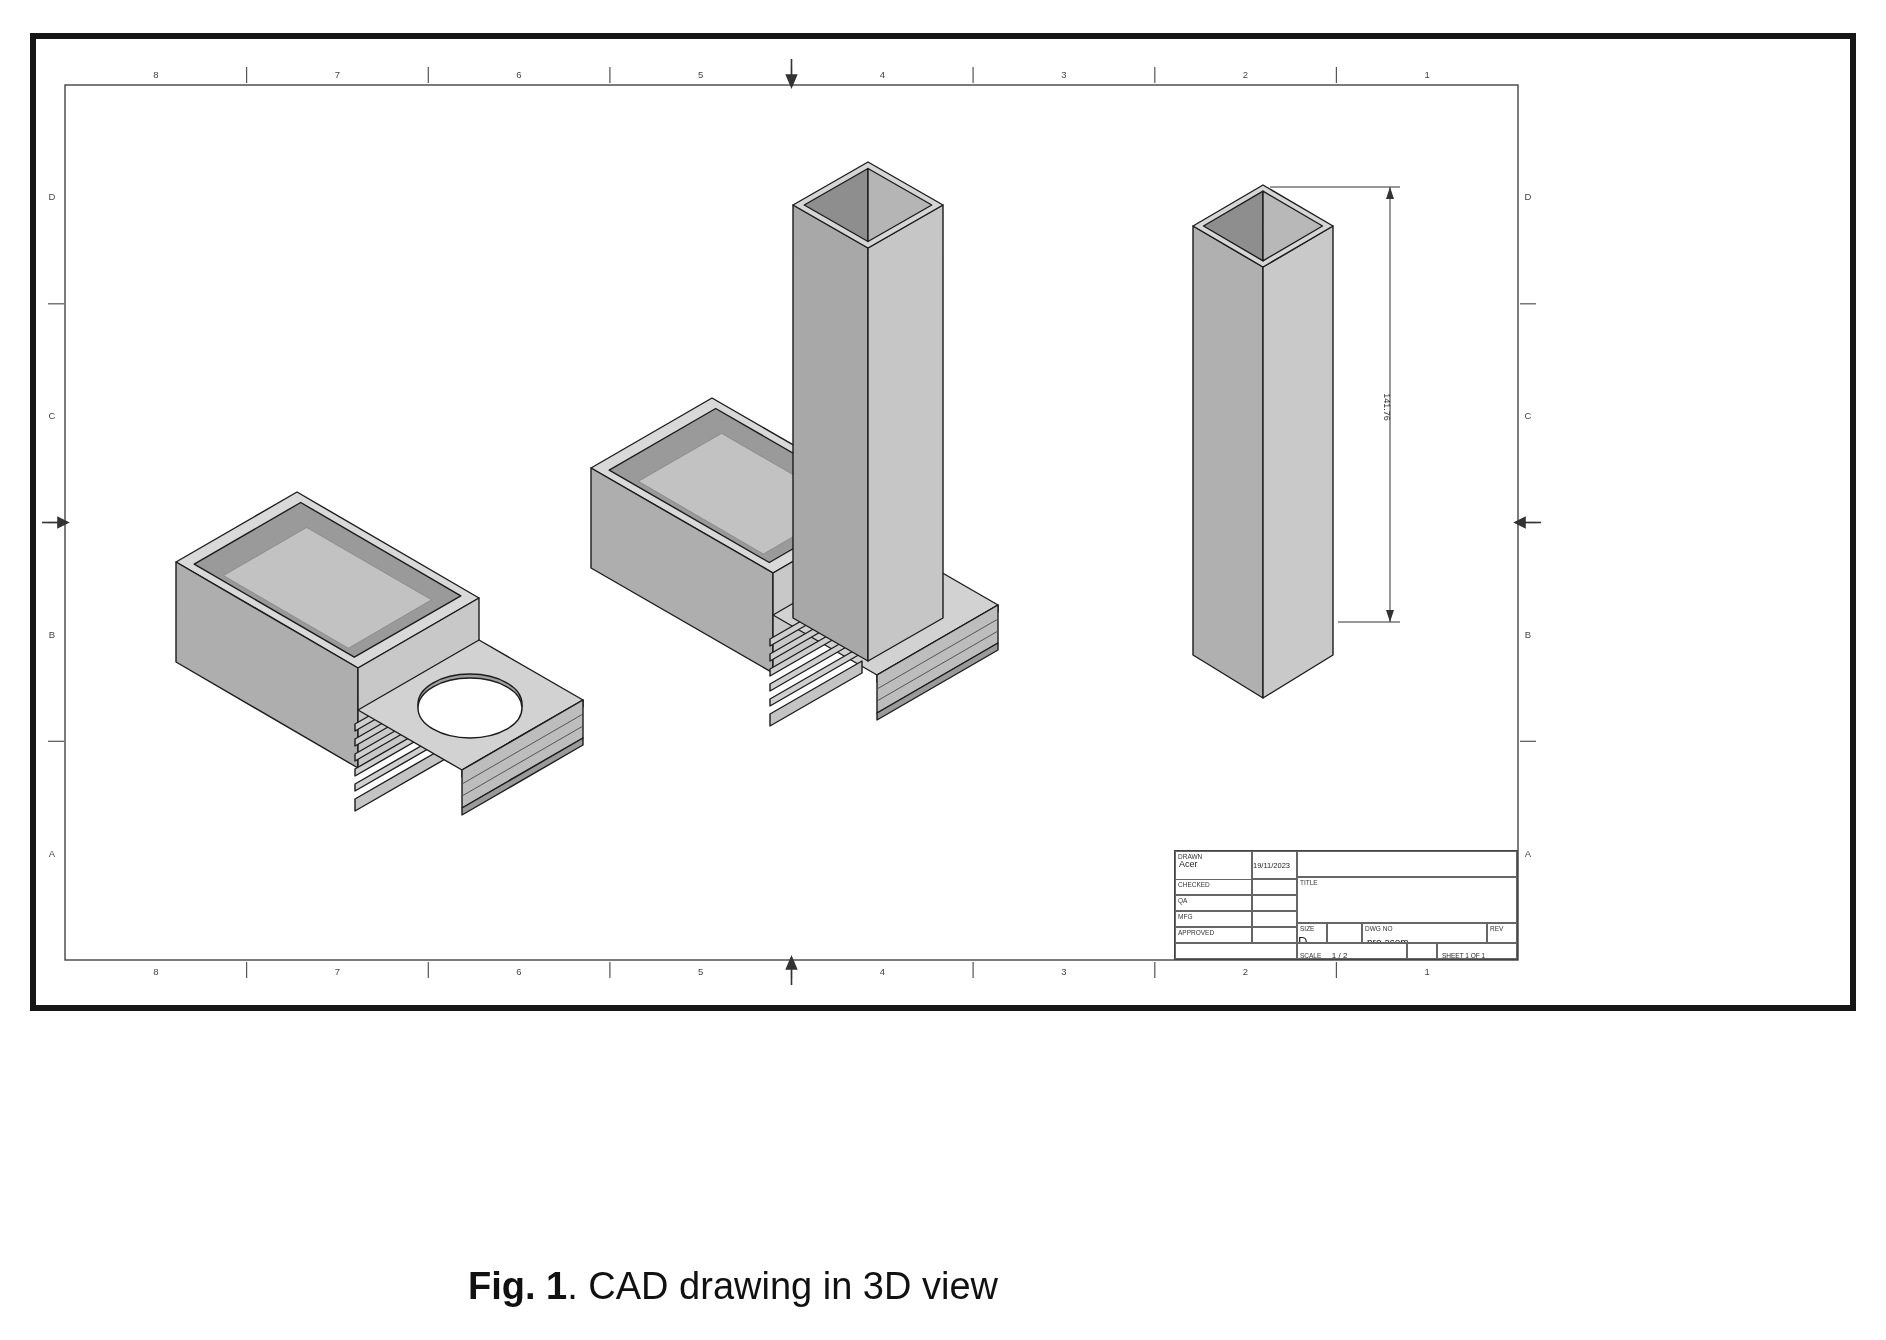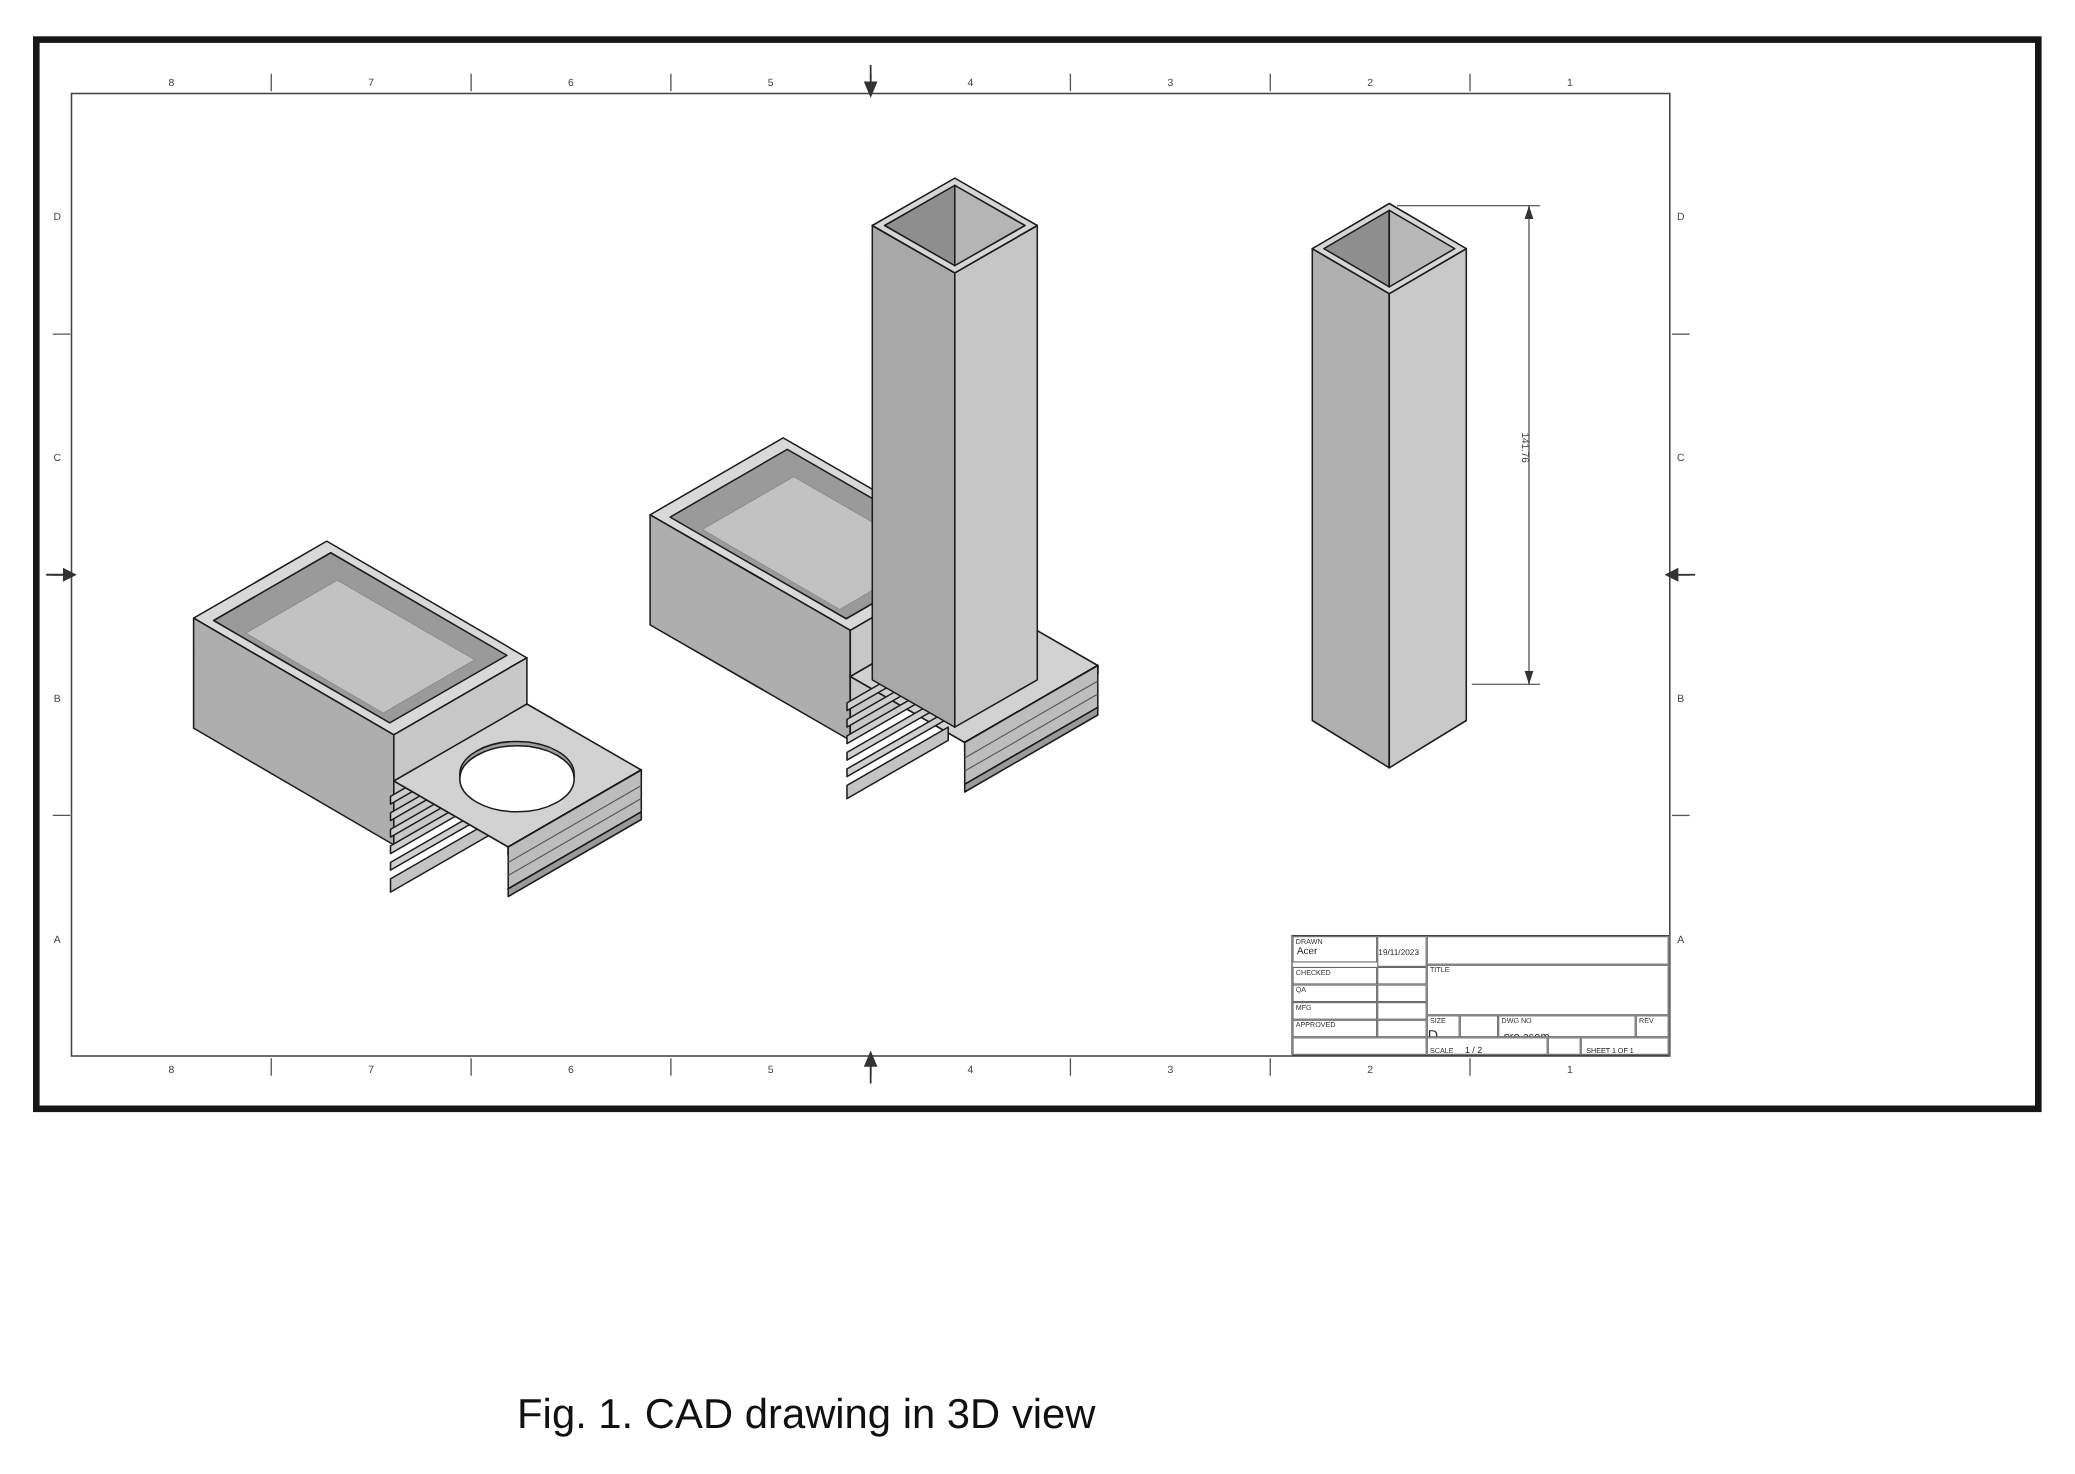--- a/index.html
+++ b/index.html
@@ -38,21 +38,21 @@
   .dimarrow { fill:#333; stroke:none; }
   svg text { font-family:"Liberation Sans", sans-serif; }
   .zl  { font-size:9.5px; fill:#444; text-anchor:middle; }
   .dim { font-size:9px; fill:#333; text-anchor:middle; }
 
   
   .caption {
     position:absolute; left:733px; top:1265px; transform:translateX(-50%);
     white-space:nowrap; font-size:38px; color:#111;
   }
-  .cap-bold { font-weight:normal;margin-top:39px; }
+  .cap-bold { font-weight:bold;margin-top:39px; }
 </style>
 </head>
 <body>
 
 <div class="frame">
   <svg width="1814" height="966" viewBox="0 0 1814 966">
 
     <rect class="borderline" x="29" y="46" width="1453" height="875"></rect>
 
     <g>
@@ -203,21 +203,21 @@
       <line class="dimline" x1="1302" y1="583" x2="1364" y2="583"></line>
       <line class="dimline" x1="1354" y1="148" x2="1354" y2="583"></line>
       <polygon class="dimarrow" points="1350,160 1358,160 1354,148"></polygon>
       <polygon class="dimarrow" points="1350,571 1358,571 1354,583"></polygon>
       <text class="dim" transform="translate(1348,368) rotate(90)">141.76</text>
     </g>
   </svg>
 
   <div class="title-block">
 
-    <div class="tb-cell" style="left:0;top:0;width:77px;height:24px;">
+    <div class="tb-cell" style="left:0;top:0;width:77px;height:45px;">
       <span class="tb-label">DRAWN</span>
       <span class="tb-value">Acer</span>
     </div>
     <div class="tb-cell tb-date" style="left:77px;top:0;width:45px;height:28px;">
       <span>19/11/2023</span>
     </div>
     <div class="tb-cell" style="left:0;top:28px;width:77px;height:16px;">
       <span class="tb-label">CHECKED</span>
     </div>
     <div class="tb-cell" style="left:77px;top:28px;width:45px;height:16px;"></div>

